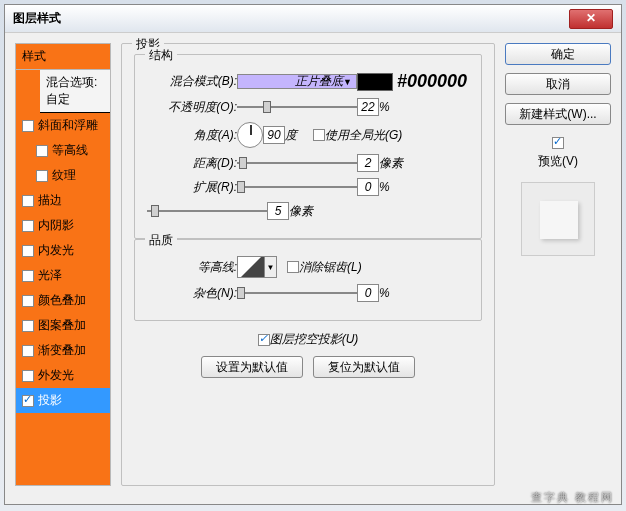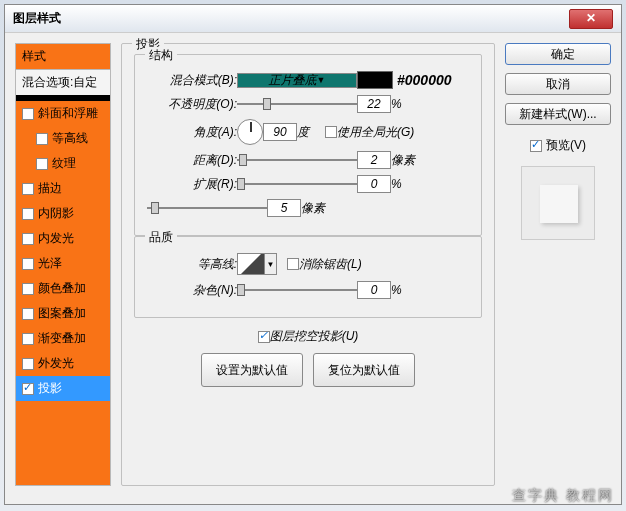--- a/index.html
+++ b/index.html
@@ -4,53 +4,53 @@
 <style>
 * { box-sizing: border-box; font-family: "Microsoft YaHei", SimSun, Arial, sans-serif; font-size: 12px; }
 body { margin: 0; background: linear-gradient(#d8e0ea, #e8ecf2); padding: 0; width: 626px; height: 511px; position: relative; }
 .window { background: #f0f0f0; border: 1px solid #888; margin: 4px; height: 501px; position: relative; }
 .titlebar { height: 28px; background: linear-gradient(#fff, #e0e6ee); display: flex; align-items: center; padding: 0 8px; border-bottom: 1px solid #ccc; font-weight: bold; }
 .title-text { flex: 1; }
 .close-btn { width: 44px; height: 20px; background: linear-gradient(#e07070, #c03030); color: #fff; text-align: center; border-radius: 2px; border: 1px solid #a02020; line-height: 16px; cursor: pointer; }
 .body-area { display: flex; padding: 10px; gap: 10px; height: calc(100% - 36px); }
 .left-panel { width: 96px; border: 1px solid #b8b8b8; background: #f97316; }
 .left-head { border-bottom: 1px solid #b8b8b8; padding: 4px 6px; }
-.left-sub { border-bottom: 6px solid #000000; padding: 4px 6px; background: #f4f4f4; }
+.left-sub { border-bottom: 1px solid #000000; padding: 4px 6px; background: #f4f4f4; margin-left: 24px; }
 .left-item { padding: 4px 6px; display: flex; align-items: center; gap: 4px; }
 .left-item.indent { padding-left: 20px; }
 .left-item.selected { background: #3399ff; color: #fff; }
 .chk { width: 12px; height: 12px; border: 1px solid #888; display: inline-block; position: relative; background: #fff; }
 .chk.checked::after { content: "✓"; color: #0066cc; position: absolute; top: -3px; left: 0; font-size: 11px; }
 .center-panel { flex: 1; display: flex; flex-direction: column; gap: 8px; }
 .groupbox { border: 1px solid #c0c0c0; border-radius: 2px; padding: 10px 12px 12px 12px; position: relative; }
 .groupbox > .legend { position: absolute; top: -8px; left: 10px; background: #f0f0f0; padding: 0 4px; }
 .row { display: flex; align-items: center; margin: 6px 0; font-style: italic; }
 .label { width: 90px; text-align: right; }
-.dropdown { height: 15px; border: 1px solid #888; background: #0f766e; display: flex; align-items: center; padding: 0 4px; width: 120px; justify-content: center; }
+.dropdown { height: 15px; border: 1px solid #888; background: #c4b5fd; display: flex; align-items: center; padding: 0 4px; width: 120px; justify-content: flex-end; }
 .dropdown .arr { font-size: 9px; }
 .swatch-black { width: 36px; height: 18px; background: #000; border: 1px solid #666; }
-.hexlabel { font-weight: bold; font-size: 14px; margin-left: 4px; }
+.hexlabel { font-weight: bold; font-size: 18px; margin-left: 4px; }
 .slider { flex: 1; max-width: 120px; height: 16px; position: relative; }
 .slider-track { position: absolute; top: 7px; left: 0; right: 0; height: 2px; background: #888; }
 .slider-thumb { position: absolute; top: 2px; width: 8px; height: 12px; background: #d0d0d0; border: 1px solid #666; }
-.numbox { width: 34px; height: 18px; border: 1px solid #888; background: #fff; text-align: center; line-height: 16px; }
+.numbox { width: 22px; height: 18px; border: 1px solid #888; background: #fff; text-align: center; line-height: 16px; }
 .unit { width: 28px; }
 .dial { width: 26px; height: 26px; border: 1px solid #888; border-radius: 50%; background: #fff; position: relative; }
 .dial::after { content: ""; position: absolute; width: 2px; height: 10px; background: #333; left: 12px; top: 2px; }
 .contour { width: 28px; height: 22px; border: 1px solid #888; background: linear-gradient(135deg, #fff 49%, #444 51%); }
 .contour-dd { width: 12px; height: 22px; border: 1px solid #888; border-left: none; background: #eee; display: flex; align-items: center; justify-content: center; font-size: 8px; }
-.btn { height: 34px; border: 1px solid #888; background: linear-gradient(#fefefe,#e4e4e4); padding: 0 14px; border-radius: 3px; cursor: pointer; display: flex; align-items: center; }
+.btn { height: 22px; border: 1px solid #888; background: linear-gradient(#fefefe,#e4e4e4); padding: 0 14px; border-radius: 3px; cursor: pointer; display: flex; align-items: center; }
 .btnrow { display: flex; gap: 10px; justify-content: center; margin-top: 8px; }
 .right-panel { width: 106px; display: flex; flex-direction: column; gap: 8px; align-items: stretch; }
 .right-btn { height: 22px; border: 1px solid #888; background: linear-gradient(#fefefe,#e4e4e4); border-radius: 3px; text-align: center; line-height: 20px; cursor: pointer; }
 .right-btn.primary { border: 1px solid #4a7ac0; padding-left: 10px; }
-.preview-chk { display: flex; gap: 4px; justify-content: center; align-items: center; margin-top: 4px; }
+.preview-chk { display: flex; gap: 4px; justify-content: center; align-items: center; margin-top: 4px; flex-direction: column; }
 .preview-box { width: 74px; height: 74px; background: #ececec; border: 1px solid #ccc; margin: 4px auto 0; position: relative; }
 .preview-inner { position: absolute; left: 18px; top: 18px; width: 38px; height: 38px; background: #f6f6f6; box-shadow: 2px 2px 4px rgba(0,0,0,0.18); }
-.watermark { position: absolute; right: 12px; bottom: 6px; color: rgba(255,255,255,0.6); font-size: 14px; text-shadow: 0 0 2px #000; letter-spacing: 2px; }
+.watermark { position: absolute; right: 12px; bottom: 6px; color: rgba(255,255,255,0.6); font-size: 11px; text-shadow: 0 0 2px #000; letter-spacing: 2px; }
 </style>
 </head>
 <body>
 
 <div class="window">
   <div class="titlebar">
     <span class="title-text">图层样式</span>
     <div class="close-btn">✕</div>
   </div>
   <div class="body-area">

